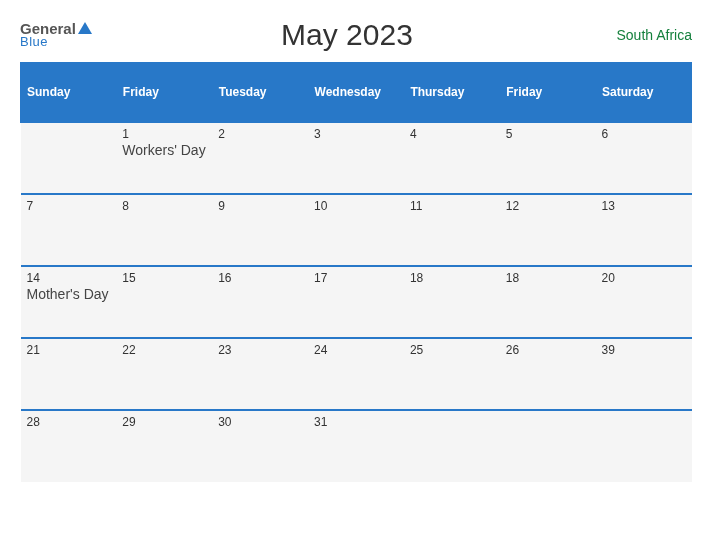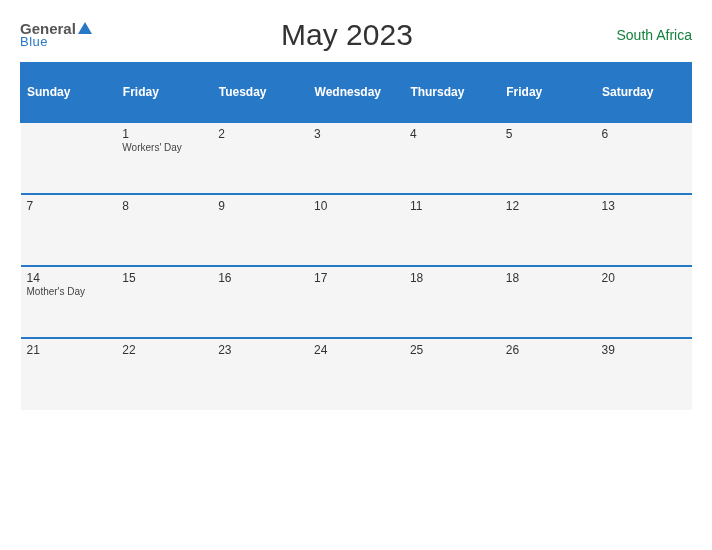--- a/index.html
+++ b/index.html
@@ -99,21 +99,21 @@
     .calendar-table tbody tr td:not(:last-child) {
       border-right: none;
     }
     
     .day-number {
       font-size: 12px;
       color: #333;
       display: block;
     }
     .holiday-label {
-      font-size: 10px;
+      font-size: 14px;
       color: #444;
       display: block;
       margin-top: 1px;
     }
   </style>
 </head>
 <body>
 
 <div class="page">
 
@@ -227,15 +227,32 @@
           <td>
             <span class="day-number">25</span>
           </td>
           <td>
             <span class="day-number">26</span>
           </td>
           <td>
             <span class="day-number">39</span>
           </td>
         </tr>
+        <tr>
+          <td>
+            <span class="day-number">28</span>
+          </td>
+          <td>
+            <span class="day-number">29</span>
+          </td>
+          <td>
+            <span class="day-number">30</span>
+          </td>
+          <td>
+            <span class="day-number">31</span>
+          </td>
+          <td></td>
+          <td></td>
+          <td></td>
+        </tr>
       </tbody>
   </table>
 </div>
 
 </body></html>

